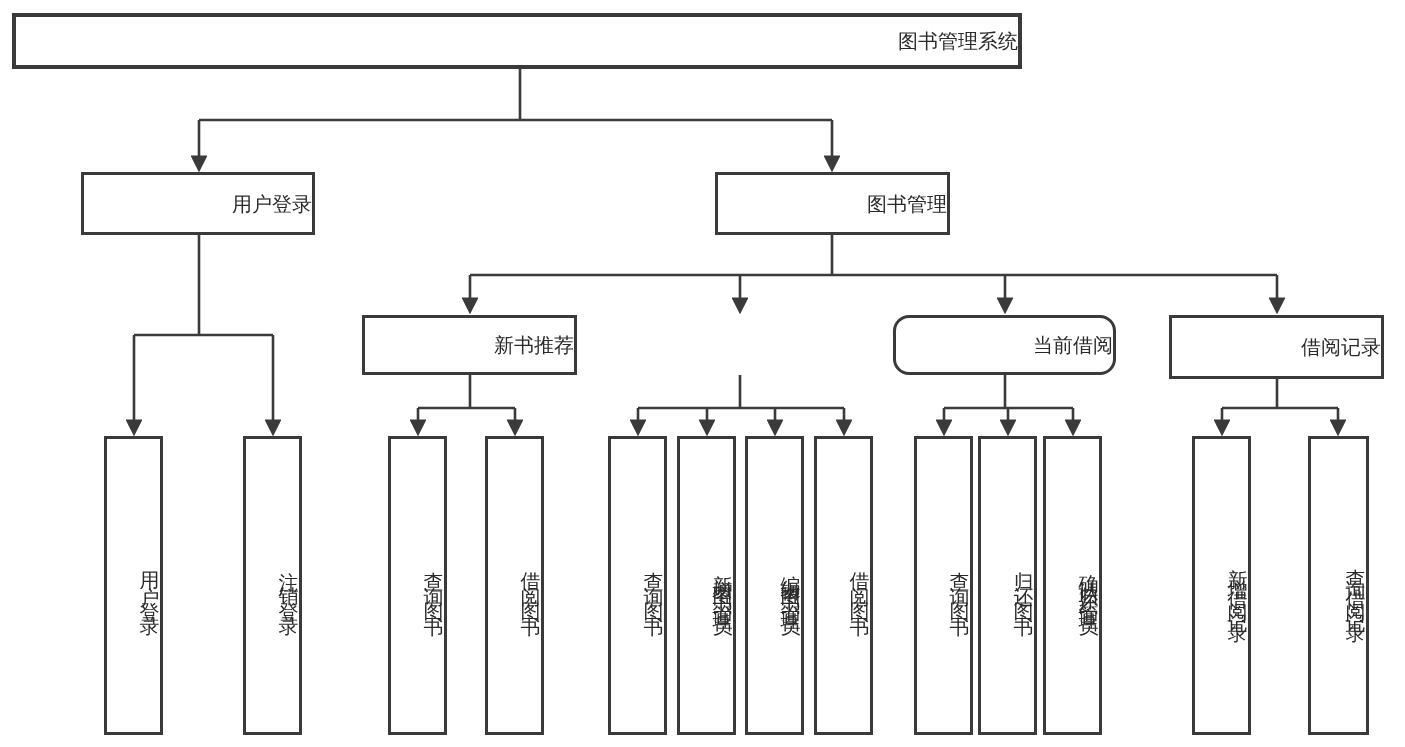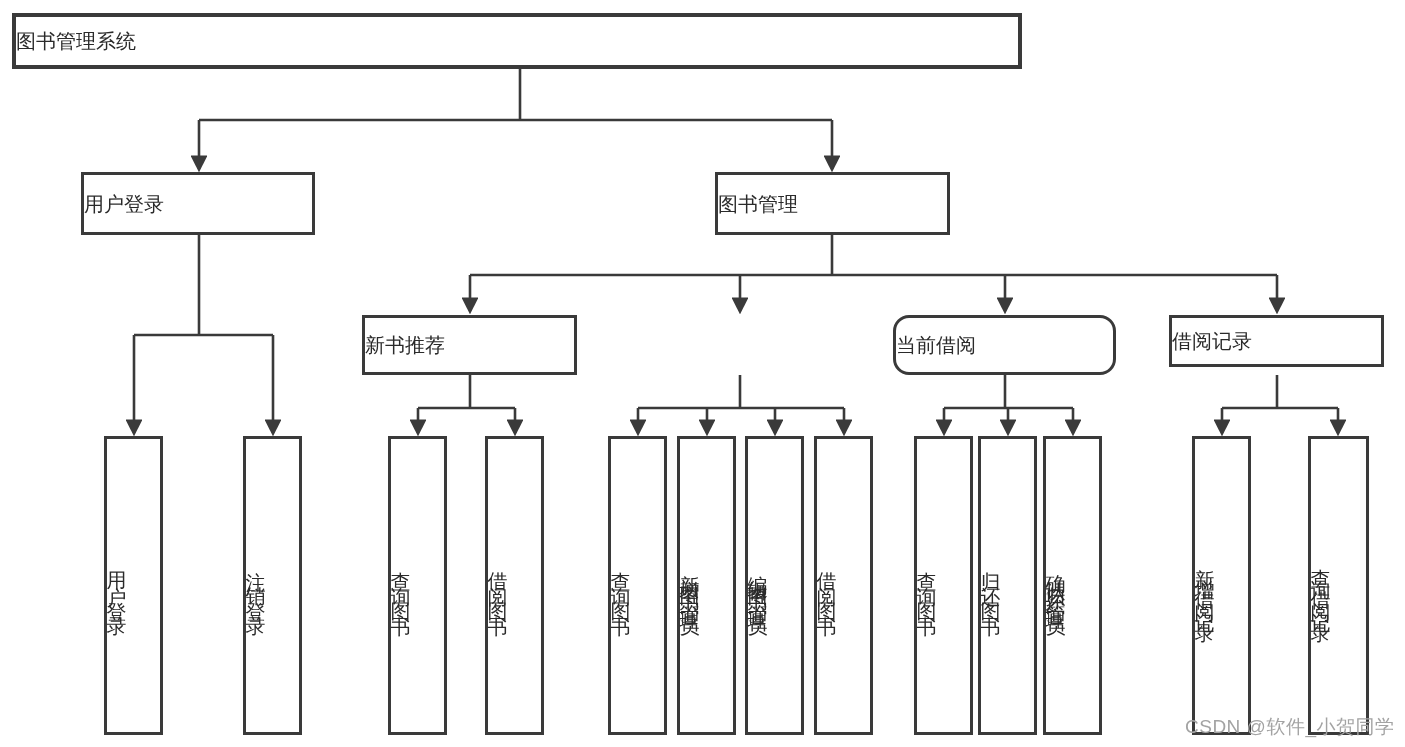--- a/index.html
+++ b/index.html
@@ -27,21 +27,21 @@
     width: 1405px; height: 747px;
   }
   .connectors path { stroke: var(--color-line); stroke-width: 2.6; fill: none; }
   .connectors marker path { fill: var(--color-line); stroke: none; }
   .box {
     position: absolute;
     background: var(--color-background);
     border: 3px solid var(--color-line);
     display: flex;
     align-items: center;
-    justify-content: flex-start;
+    justify-content: flex-end;
     color: var(--color-text);
     font-size: 20px;
     line-height: 1;
   }
   .box.root { border-width: 4px; }
   .v-label {
     writing-mode: vertical-rl;
     text-orientation: mixed;
     letter-spacing: 15px;
     text-indent: 0;
@@ -120,21 +120,21 @@
   <div class="box" style="left:362px; top:315px; width:215px; height:60px;">
     <span>新书推荐</span>
   </div>
 
   <div class="box" style="left:715px; top:172px; width:235px; height:63px;">
     <span>图书管理</span>
   </div>
   <div class="box" style="left:893px; top:315px; width:223px; height:60px;border-radius:16px;">
     <span>当前借阅</span>
   </div>
-  <div class="box" style="left:1169px; top:315px; width:215px; height:52px;">
+  <div class="box" style="left:1169px; top:315px; width:215px; height:64px;">
     <span>借阅记录</span>
   </div>
 
   <div class="box" style="left:104px; top:436px; width:59px; height:299px;">
     <span class="v-label">用户登录</span>
   </div>
   <div class="box" style="left:243px; top:436px; width:59px; height:299px;">
     <span class="v-label">注销登录</span>
   </div>
 
@@ -168,15 +168,14 @@
     <span class="v-label long">确认归还（管理员）</span>
   </div>
 
   <div class="box" style="left:1192px; top:436px; width:59px; height:299px;">
     <span class="v-label" style="letter-spacing:11px;">新增借阅记录</span>
   </div>
   <div class="box" style="left:1308px; top:436px; width:61px; height:299px;">
     <span class="v-label" style="letter-spacing:11px;">查询借阅记录</span>
   </div>
 
-  <div class="watermark">CSDN @软件_小贺同学</div>
 
 </div>
 
 </body></html>

